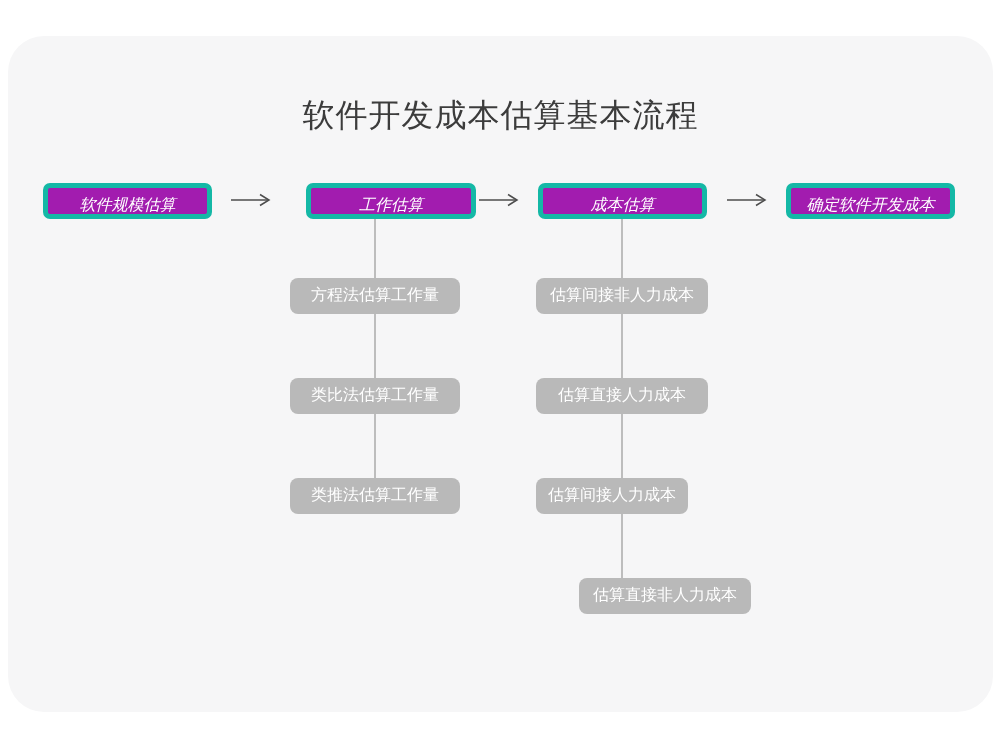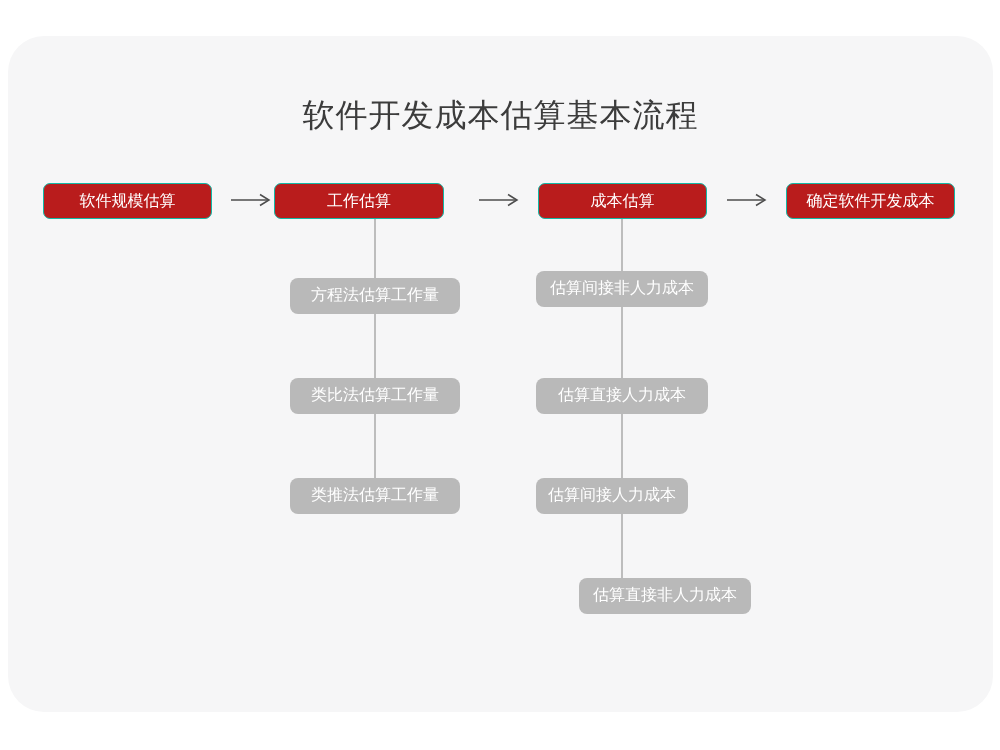--- a/index.html
+++ b/index.html
@@ -30,54 +30,55 @@
     position: absolute;
     height: 36px;
     line-height: 34px;
     text-align: center;
     font-size: 16px;
     color: #ffffff;
     z-index: 2;
     white-space: nowrap;
   }
   .node.main {
-    background: #b91c1c;
-    border: 1px solid #14b8a6;
+    background: #a21caf;
+    border: 5px solid #14b8a6;
     border-radius: 7px;
+    font-style: italic;
   }
   .node.sub {
     background: #b9b9b9;
     border-radius: 8px;
   }
   .vline {
     position: absolute;
     width: 2px;
     background: #bdbdbd;
     z-index: 1;
   }
   .arrow {
     position: absolute;
     width: 44px; height: 14px;
     z-index: 2;
   }
   
   .n1 { left: 35px;  top: 147px; width: 169px; }
-  .n2 { left: 266px; top: 147px; width: 170px; }
+  .n2 { left: 298px; top: 147px; width: 170px; }
   .n3 { left: 530px; top: 147px; width: 169px; }
   .n4 { left: 778px; top: 147px; width: 169px; }
   .a1 { left: 221px; top: 157px; }
   .a2 { left: 469px; top: 157px; }
   .a3 { left: 717px; top: 157px; }
   
   .w0 { left: 282px; top: 242px; width: 170px; }
   .w1 { left: 282px; top: 342px; width: 170px; }
   .w2 { left: 282px; top: 442px; width: 170px; }
   .vline-work { left: 366px; top: 183px; height: 277px; }
   
-  .c0 { left: 528px; top: 235px; width: 172px; }
+  .c0 { left: 528px; top: 242px; width: 172px; }
   .c1 { left: 528px; top: 342px; width: 172px; }
   .c2 { left: 528px; top: 442px; width: 152px; }
   .c3 { left: 528px; top: 542px; width: 172px; margin-left: 43px; }
   .vline-cost { left: 613px; top: 183px; height: 377px; }
 </style>
 </head>
 <body>
 
 <div class="card">
 

